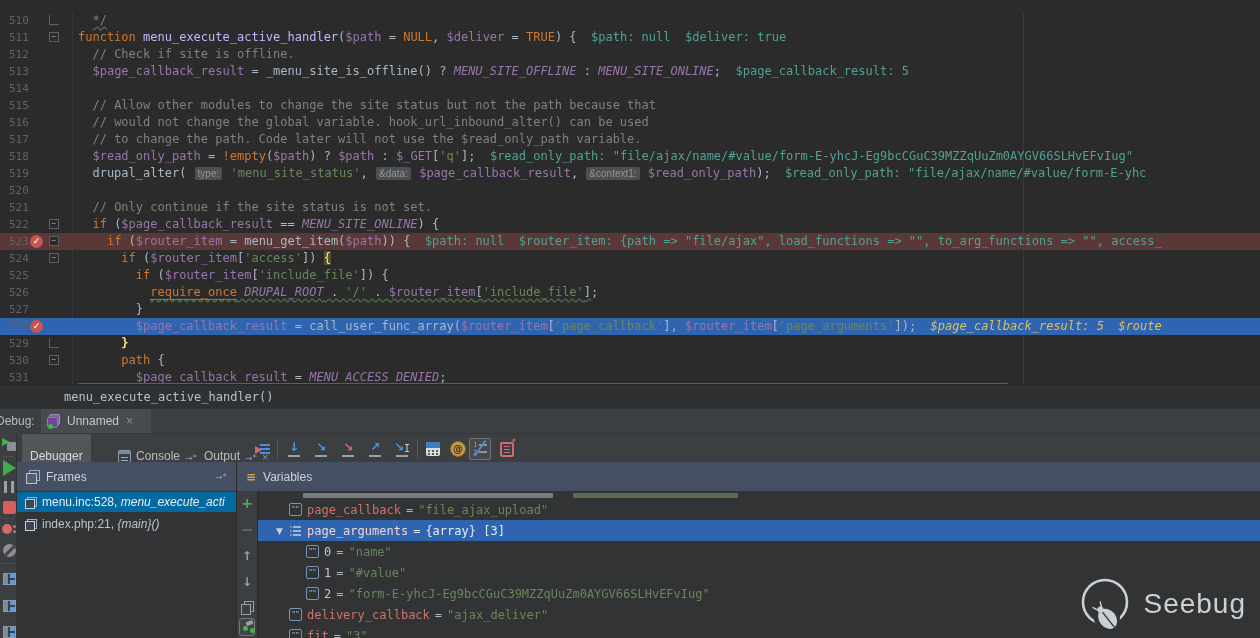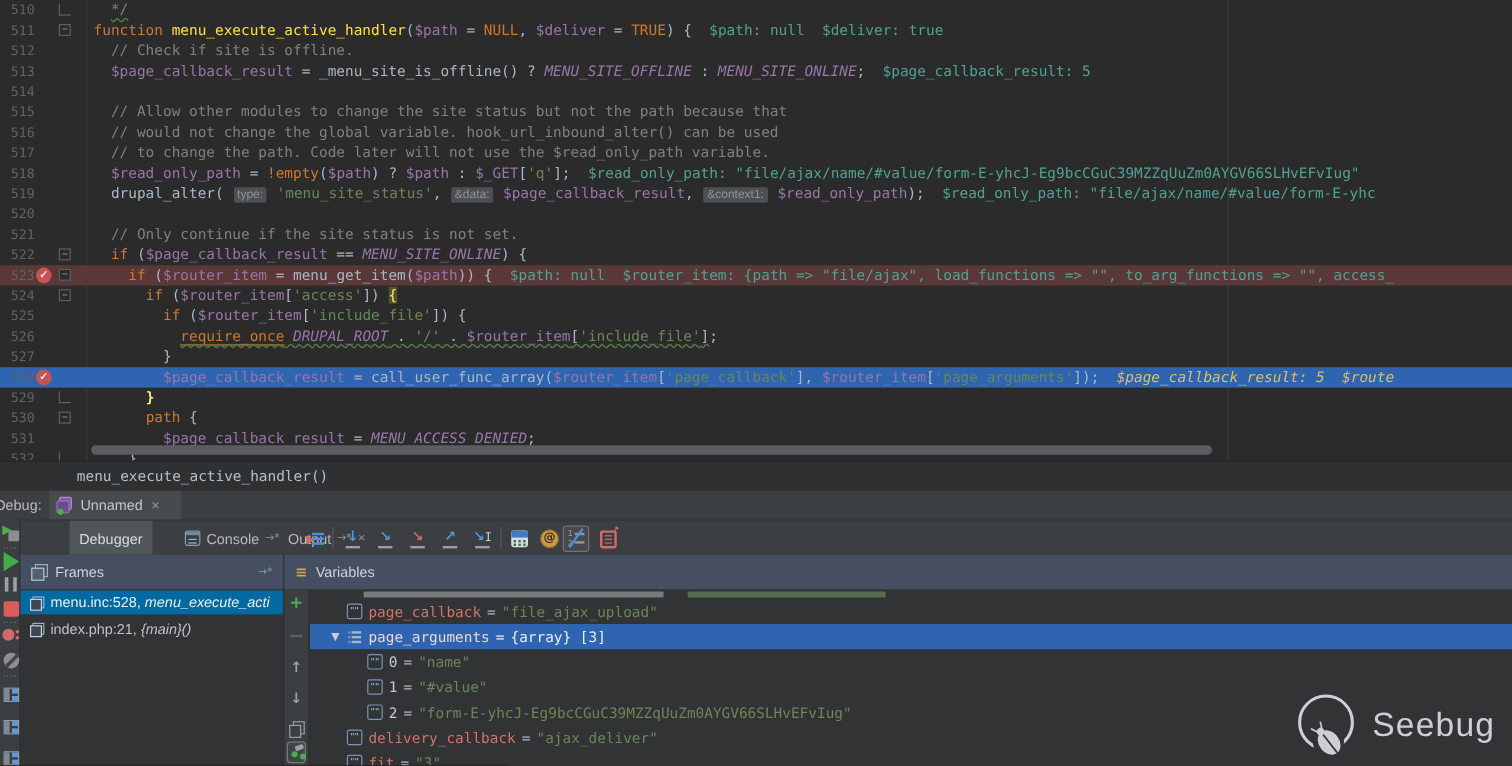--- a/index.html
+++ b/index.html
@@ -1,34 +1,34 @@
 <!DOCTYPE html>
 <html><head>
 <meta charset="utf-8">
 <style>
   * { box-sizing: border-box; margin: 0; padding: 0; }
   body { background:#1e1e1e; }
   #screen { position:relative; width:1260px; height:638px; background:#2b2b2b; overflow:hidden;
             font-family:"Liberation Sans", sans-serif; }
 
   
-  #editor { position:absolute; left:0; top:0; width:1260px; height:384px; overflow:hidden; background:#2b2b2b; }
+  #editor { position:absolute; left:0; top:12px; width:1260px; height:384px; overflow:hidden; background:#2b2b2b; }
   #gutter-sep { position:absolute; left:72px; top:0; width:1px; height:384px; background:#35383a; }
   #margin-guide { position:absolute; left:1023px; top:0; width:1px; height:384px; background:#3a3a3a; }
   .line { position:relative; height:17px; width:1260px; }
   .line.bp   { background:#5a3838; }
   .line.exec { background:#2f65b0; }
   .line .ln { position:absolute; left:0; top:0; width:34px; padding-left:9px; font:11px/17px "DejaVu Sans Mono", monospace; color:#606366; }
   .line .code { position:absolute; left:78px; top:0; white-space:pre; font:12px/17px "DejaVu Sans Mono", monospace; color:#a9b7c6; }
   .fold { position:absolute; left:49px; top:3px; width:10px; height:10px; border:1px solid #5c6063;
           font:8px/8px "DejaVu Sans Mono", monospace; color:#9aa0a6; text-align:center; background:#2b2b2b; }
   .fold.end { border:none; border-left:1px solid #5c6063; border-bottom:1px solid #5c6063; background:transparent; }
   .bpicon { position:absolute; left:30px; top:2px; width:13px; height:13px; border-radius:50%; background:#c75450;
             color:#f0e4e4; font:bold 9px/13px "Liberation Sans", sans-serif; text-align:center; }
-  .kw{color:#cc7832;} .var{color:#9876aa;} .fn{color:#fde047;} .str{color:#6a8759;}
+  .kw{color:#cc7832;} .var{color:#9876aa;} .fn{color:#c4b5fd;} .str{color:#6a8759;}
   .const{color:#9876aa; font-style:italic;} .com{color:#808080;} .txt{color:#a9b7c6;}
   .chip{ background:#4c5053; color:#8f959a; border-radius:2px; padding:0 3px; margin:0 1px;
          font:10px/13px "Liberation Sans", sans-serif; display:inline-block; vertical-align:baseline; }
   .hintT{ color:#4fa294; }
   .hintY{ color:#dcc05e; font-style:italic;margin-top:38px; }
   .wavy{ text-decoration:underline; text-decoration-style:wavy; text-decoration-color:#4f7a43; text-underline-offset:2px; }
   .ulsolid{ border-bottom:1px solid #cc7832; }
   .brace{ background:#55522e; color:#ffe97a; }
   .ybrace{ color:#ffe97a; font-weight:bold; }
   #hscroll { position:absolute; left:76px; top:371px; width:934px; height:8px; background:#5a5e60; border-radius:4px; }
@@ -43,21 +43,21 @@
   #session-tab { position:absolute; left:41px; top:0; width:110px; height:24px; background:#474b4d; display:flex; align-items:center; gap:5px; padding:0 6px; }
   #session-tab .tlabel { font:12px "Liberation Sans", sans-serif; color:#c2c7cc; }
   #session-tab .tclose { color:#8f959a; font:12px "Liberation Sans", sans-serif; margin-left:2px; }
   .phpicon { position:relative; width:15px; height:15px; }
   .phpicon .sq1 { position:absolute; left:2px; top:0; width:11px; height:11px; background:#7f5aa8; border:1px solid #a98cc8; border-radius:2px; }
   .phpicon .sq2 { position:absolute; left:0; top:3px; width:11px; height:11px; background:#6b4a92; border:1px solid #9876aa; border-radius:2px; }
   .phpicon .dot { position:absolute; left:1px; bottom:0; width:5px; height:5px; border-radius:50%; background:#49b04a; }
 
   
   #toolrow { position:absolute; left:0; top:433px; width:1260px; height:29px; background:#3c3f41; border-top:1px solid #36393b; }
-  .ttab { position:absolute; top:0; height:29px; display:flex; align-items:center; gap:5px; padding:0 8px; font:12px "Liberation Sans", sans-serif; color:#bbbbbb;margin-left:36px; }
+  .ttab { position:absolute; top:0; height:29px; display:flex; align-items:flex-end; gap:5px; padding:0 8px; font:12px "Liberation Sans", sans-serif; color:#bbbbbb; }
   .ttab.sel { background:#515658; color:#d5dae0; }
   .pinarrow { font:9px "DejaVu Sans", sans-serif; color:#8a99a8; }
   .tclose2 { color:#8f959a; font:11px "Liberation Sans", sans-serif; }
   .consicon { width:13px; height:13px; border:1px solid #8a9aa6; border-radius:2px; position:relative; }
   .consicon::before { content:""; position:absolute; left:0; top:0; right:0; height:3px; background:#6d8ca6; }
   .consicon::after { content:""; position:absolute; left:2px; top:6px; width:7px; height:1px; background:#9ab0c0; box-shadow:0 3px 0 #9ab0c0; }
   .tsep { position:absolute; top:5px; width:1px; height:19px; background:#55595c; }
   .tbi { position:absolute; top:4px; width:22px; height:22px; display:flex; align-items:center; justify-content:center; }
   .tbi.selbox { border:1px solid #6f7375; background:#47494b; border-radius:2px; }
   .iexec { position:relative; width:15px; height:13px; }

